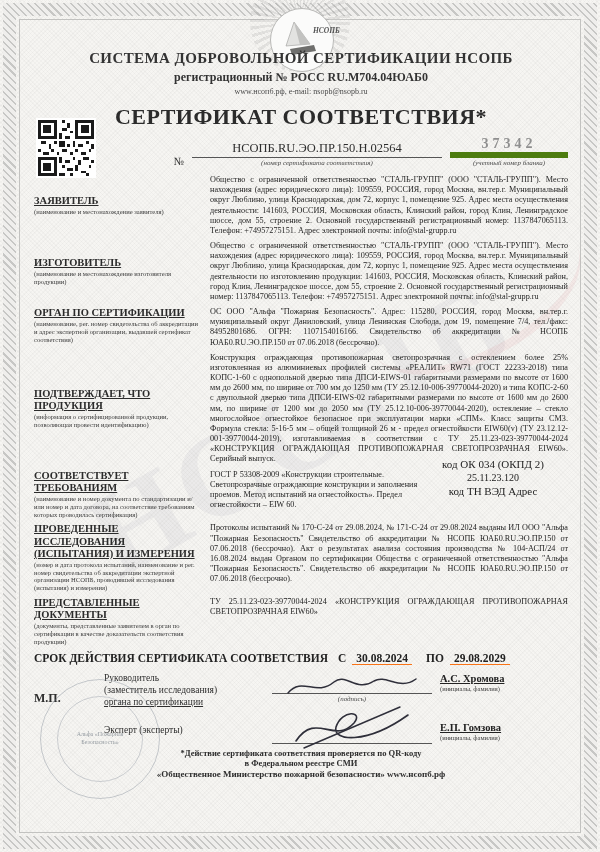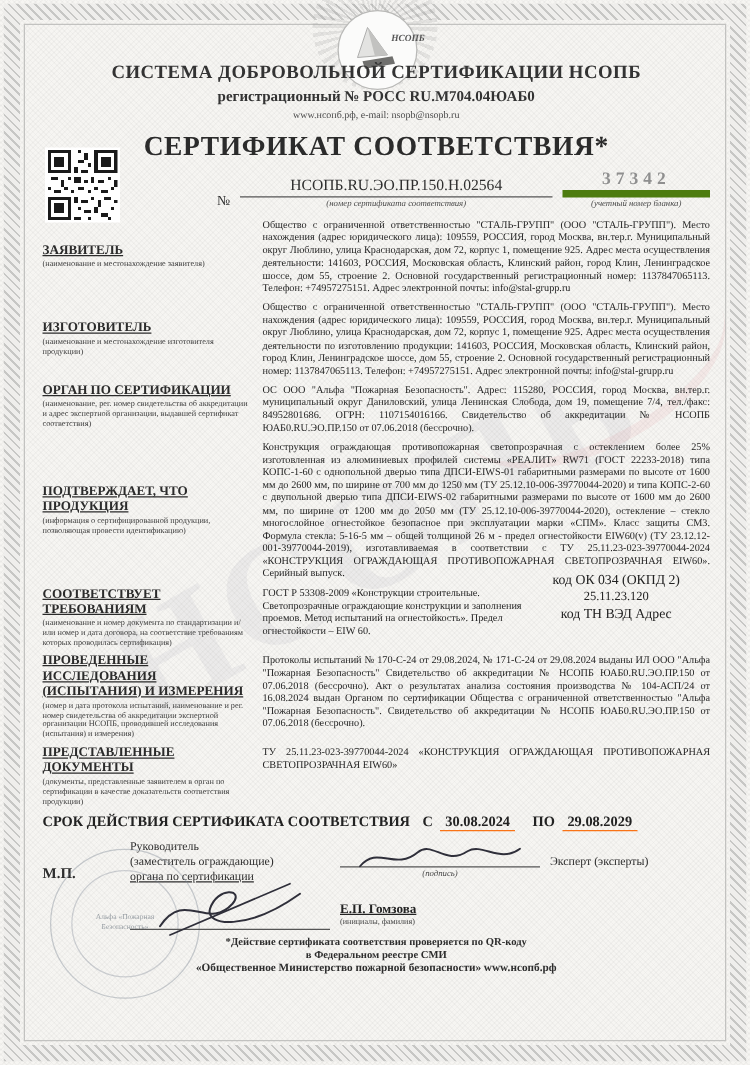--- a/index.html
+++ b/index.html
@@ -266,29 +266,33 @@
     </div>
 
     <div class="sigblock">
       <div class="stamp">
         <div class="stamp-inner">Альфа «Пожарная Безопасность»</div>
       </div>
       <div class="mp">М.П.</div>
       <div class="sigcols">
         <div class="role">
           <div>Руководитель</div>
-          <div>(заместитель ограждающие)</div>
+          <div>(заместитель исследования)</div>
           <div class="u">органа по сертификации</div>
         </div>
         <div class="sigline">
           <svg width="140" height="26" viewBox="0 0 140 26">
             <path class="ink" stroke-width="1.5" d="M6 20 C 20 3, 34 24, 52 9 C 64 -1, 74 20, 92 8 C 104 1, 118 18, 134 6"></path>
           </svg>
           <div class="sig-rule"></div>
           <div class="cap">(подпись)</div>
+        </div>
+        <div>
+          <div class="name">А.С. Хромова</div>
+          <div class="namecap">(инициалы, фамилия)</div>
         </div>
 
         <div class="role u" style="align-self:center;">Эксперт (эксперты)</div>
         <div class="sigline">
           <svg width="140" height="44" viewBox="0 0 140 44" style="margin-top:-14px;">
             <path class="ink" stroke-width="1.6" d="M14 36 C 34 6, 52 40, 72 18 C 82 6, 60 4, 54 22 C 50 36, 84 40, 126 10"></path>
             <path class="ink" stroke-width="1.4" d="M22 43 L 118 2"></path>
           </svg>
           <div class="sig-rule"></div>
         </div>

